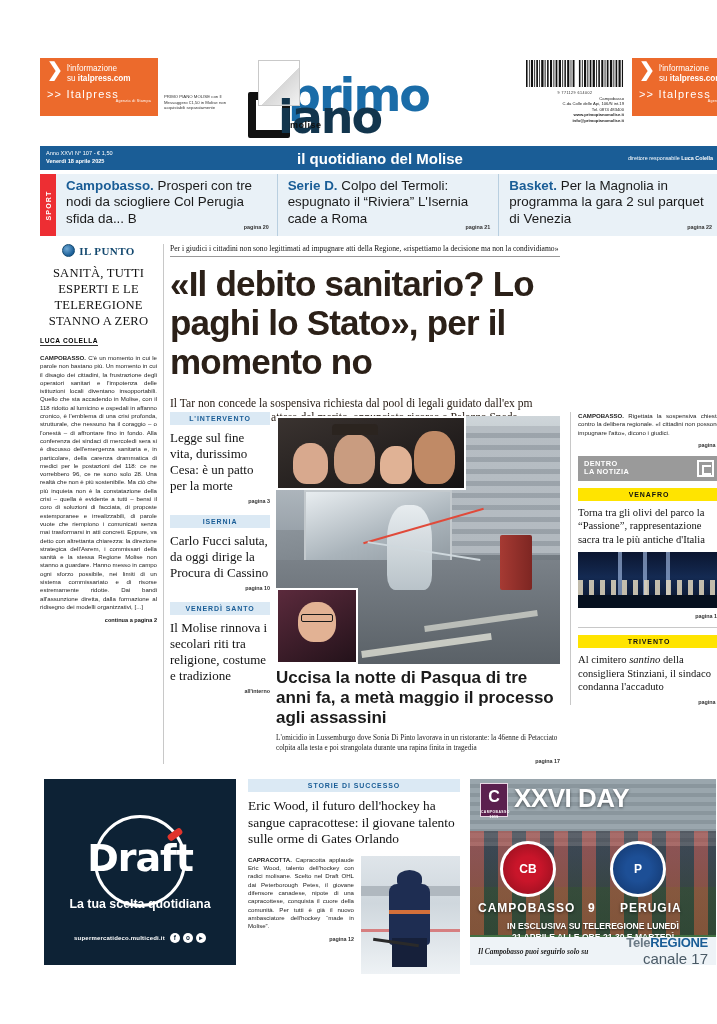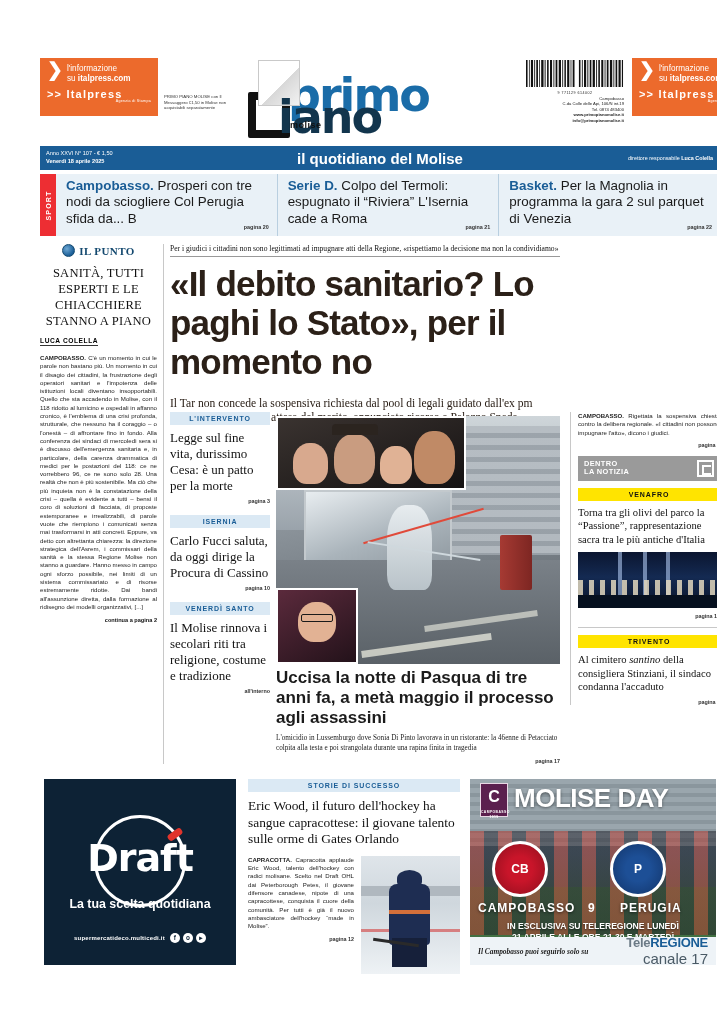--- a/index.html
+++ b/index.html
@@ -14,21 +14,21 @@
   
   .masthead { position:absolute; left:40px; top:58px; width:680px; height:86px; }
   .ad-italpress {
     position:absolute; left:0; top:0; width:118px; height:58px;
     background:#ec6a2c; color:#fff; padding:6px 7px;
   }
   .ital-row1 { display:flex; align-items:flex-start; gap:4px; }
   .ital-chev { font-size:19px; line-height:14px; font-weight:bold; color:#fff; margin-top:-1px; }
   .ital-txt { font-size:8.2px; line-height:9.6px; }
   .ital-txt b { font-weight:bold; }
-  .ital-row2 { margin-top:5px; font-size:11px; font-weight:bold; letter-spacing:1.2px; }
+  .ital-row2 { margin-top:5px; font-size:11px; font-weight:normal; letter-spacing:1.2px; }
   .ital-sub { font-size:3.6px; text-align:right; letter-spacing:.3px; margin-top:-1px; }
 
   .pub-note {
     position:absolute; left:124px; top:36px; width:78px;
     font-size:4.3px; line-height:5.6px; color:#333;
   }
 
   .logo { position:absolute; left:200px; top:-2px; width:250px; height:100px; }
   .logo-primo, .logo-piano {
     font-family:"DejaVu Sans", sans-serif; font-weight:bold;
@@ -356,21 +356,21 @@
     text-align:center; line-height:26px; border:1px solid #e8d7e4;
   }
   .md-cb-logo small { display:block; font-size:3.4px; line-height:5px; letter-spacing:.4px; }
   .md-players { position:absolute; left:0; top:28%; width:100%; height:56%;
     background:repeating-linear-gradient(90deg, rgba(180,60,50,.55) 0 14px, rgba(30,30,40,.5) 14px 28px); }
   .md-badge {
     position:absolute; top:62px; width:56px; height:56px; border-radius:50%;
     border:3px solid #fff; display:flex; align-items:center; justify-content:center;
     font-size:12px; font-weight:bold; color:#fff;
   }
-  .md-badge-cb { left:22px; background:radial-gradient(circle,#c9152a 35%, #8d0f1d 100%); }
+  .md-badge-cb { left:30px; background:radial-gradient(circle,#c9152a 35%, #8d0f1d 100%); }
   .md-badge-pg { left:140px; background:radial-gradient(circle,#1d4f96 35%, #123469 100%); }
   .md-team {
     position:absolute; top:122px; font-size:12px; font-weight:bold; color:#fff;
     letter-spacing:1px; text-shadow:0 1px 3px rgba(0,0,0,.6);
   }
   .md-team-cb { left:8px; }
   .md-team-pg { left:150px; }
   .md-num { position:absolute; left:118px; top:122px; font-size:12px; font-weight:bold; color:#fff; }
   .md-info {
     position:absolute; left:0; top:142px; width:100%; text-align:center;
@@ -508,21 +508,21 @@
         <div class="sport-pag">pagina 22</div>
       </div>
     </div>
   </div>
 
   <div class="editorial">
     <div class="punto">
       <span class="punto-dot"></span>
       <span class="punto-label">IL PUNTO</span>
     </div>
-    <div class="punto-title">SANITÀ, TUTTI ESPERTI E LE CHIACCHIERE STANNO A PIANO</div>
+    <div class="punto-title">SANITÀ, TUTTI ESPERTI E LE TELEREGIONE STANNO A ZERO</div>
     <div style="text-align:left;">
       <span class="punto-author">LUCA COLELLA</span>
     </div>
     <div class="punto-body">
       <b>CAMPOBASSO.</b><span> C'è un momento in cui le parole non bastano più. Un momento in cui il disagio dei cittadini, la frustrazione degli operatori sanitari e l'impotenza delle istituzioni locali diventano insopportabili. Quello che sta accadendo in Molise, con il 118 ridotto al lumicino e ospedali in affanno cronico, è l'emblema di una crisi profonda, strutturale, che nessuno ha il coraggio – o l'onestà – di affrontare fino in fondo. Alla conferenza dei sindaci di mercoledì sera si è discusso dell'emergenza sanitaria e, in particolare, della carenza drammatica di medici per le postazioni del 118: ce ne vorrebbero 96, ce ne sono solo 28. Una realtà che non è più sostenibile. Ma ciò che più inquieta non è la constatazione della crisi – quella è evidente a tutti – bensì il coro di soluzioni di facciata, di proposte estemporanee e irrealizzabili, di parole vuote che riempiono i comunicati senza mai trasformarsi in atti concreti. Eppure, va detto con altrettanta chiarezza: la direzione strategica dell'Asrem, i commissari della sanità e la stessa Regione Molise non stanno a guardare. Hanno messo in campo ogni sforzo possibile, nei limiti di un sistema commissariato e di risorse estremamente ridotte. Dai bandi all'assunzione diretta, dalla formazione al ridisegno dei modelli organizzativi, [...]</span>
     </div>
     <div class="punto-cont">continua a pagina 2</div>
   </div>
 
   <div class="main">
@@ -653,21 +653,21 @@
   </div>
 
   <div class="matchday">
     <div class="md-stands"></div>
     <div class="md-pitch"></div>
     <div class="md-players"></div>
     <div class="md-cb-logo">
       <span>C</span>
       <small>CAMPOBASSO 1919</small>
     </div>
-    <div class="md-title">MOLISE DAY</div>
+    <div class="md-title">XXVI DAY</div>
     <div class="md-badge md-badge-cb">CB</div>
     <div class="md-badge md-badge-pg">P</div>
     <div class="md-team md-team-cb">CAMPOBASSO</div>
     <div class="md-num">9</div>
     <div class="md-team md-team-pg">PERUGIA</div>
     <div class="md-info">
       <span>IN ESCLUSIVA SU TELEREGIONE LUNEDÌ</span><br>
       <span>21 APRILE ALLE ORE 21.30 E MARTEDÌ</span><br>
       <span>22 APRILE ALLE 11.00 E ALLE 15.00</span>
     </div>

